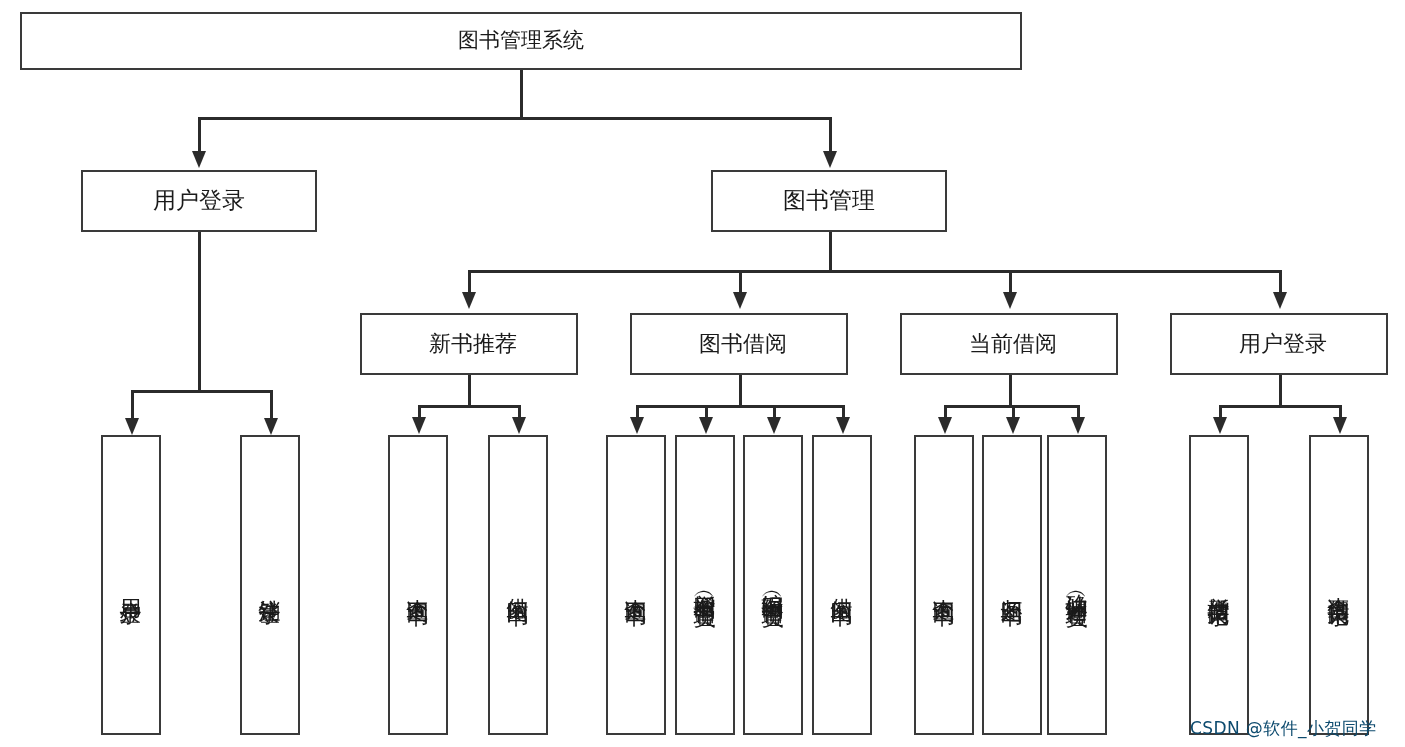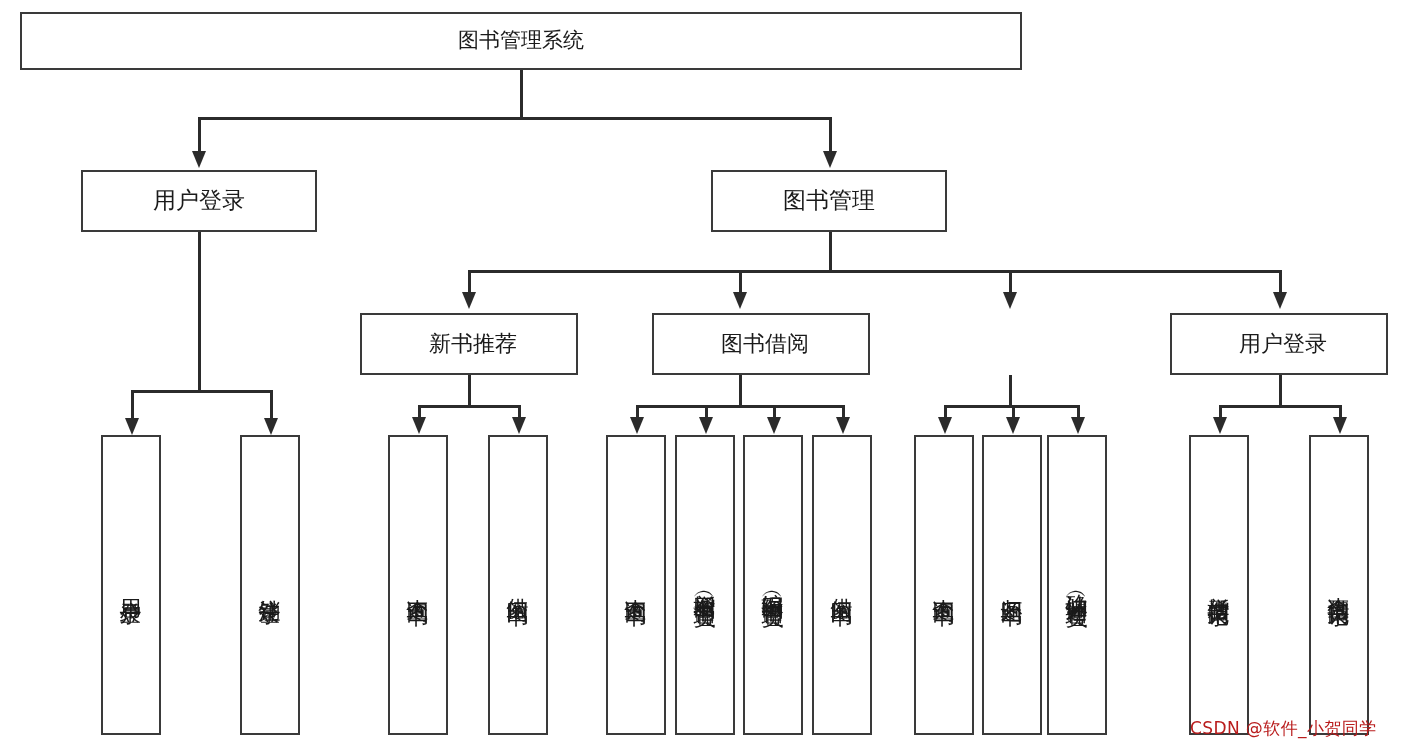--- a/index.html
+++ b/index.html
@@ -68,21 +68,21 @@
     height: 0;
     border-left: 7.5px solid transparent;
     border-right: 7.5px solid transparent;
     border-top: 17px solid #2b2b2b;
   }
 
   
   .watermark {
     position: absolute;
     font-size: 17px;
-    color: #b91c1c;
+    color: #0c4a6e;
     white-space: nowrap;
     letter-spacing: 0.4px;
     user-select: none;
   }
 </style>
 </head>
 <body>
 
 <div id="canvas">
 
@@ -125,22 +125,25 @@
 
   <div class="vline" style="left:1009px; top:270px; height:26px;"></div>
   <div class="arrow" style="left:1003px; top:292px;"></div>
 
   <div class="vline" style="left:1279px; top:270px; height:26px;"></div>
   <div class="arrow" style="left:1273px; top:292px;"></div>
 
   <div class="node level2" style="left:360px; top:313px; width:218px; height:62px;">
     <span>新书推荐</span>
   </div>
-  <div class="node level2" style="left:652px; top:313px; width:218px; height:62px;align-items:center;">
+  <div class="node level2" style="left:630px; top:313px; width:218px; height:62px;align-items:center;">
     <span>图书借阅</span>
+  </div>
+  <div class="node level2" style="left:900px; top:313px; width:218px; height:62px;">
+    <span>当前借阅</span>
   </div>
   <div class="node level2" style="left:1170px; top:313px; width:218px; height:62px;">
     <span>用户登录</span>
   </div>
 
   <div class="vline" style="left:468px; top:375px; height:30px;"></div>
   <div class="hline" style="left:418px; top:405px; width:102px;"></div>
   <div class="vline" style="left:418px; top:405px; height:16px;"></div>
   <div class="arrow" style="left:412px; top:417px;"></div>
   <div class="vline" style="left:518px; top:405px; height:16px;"></div>

